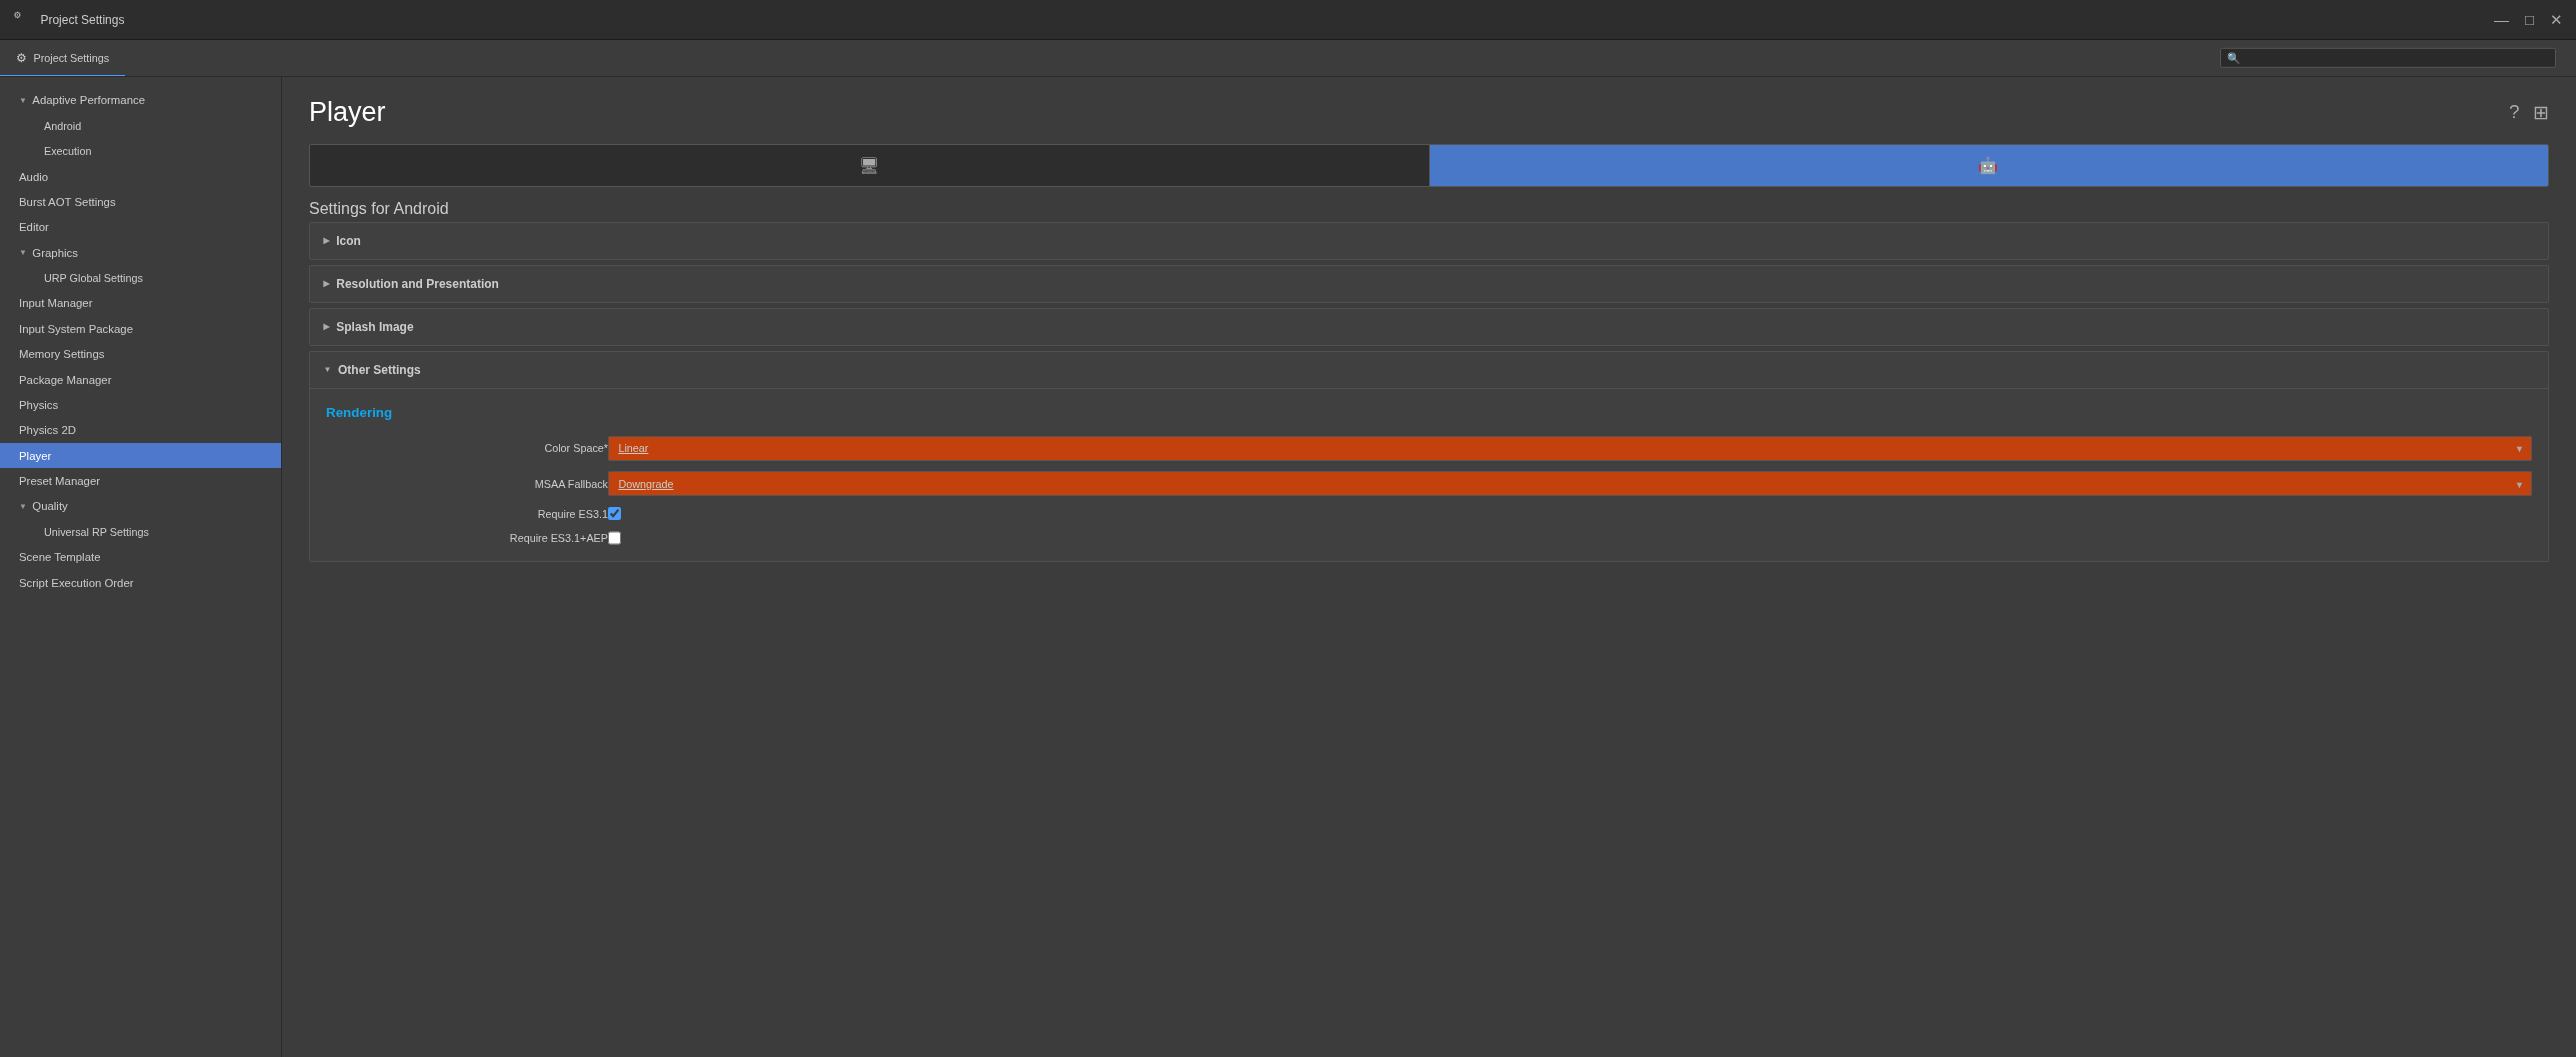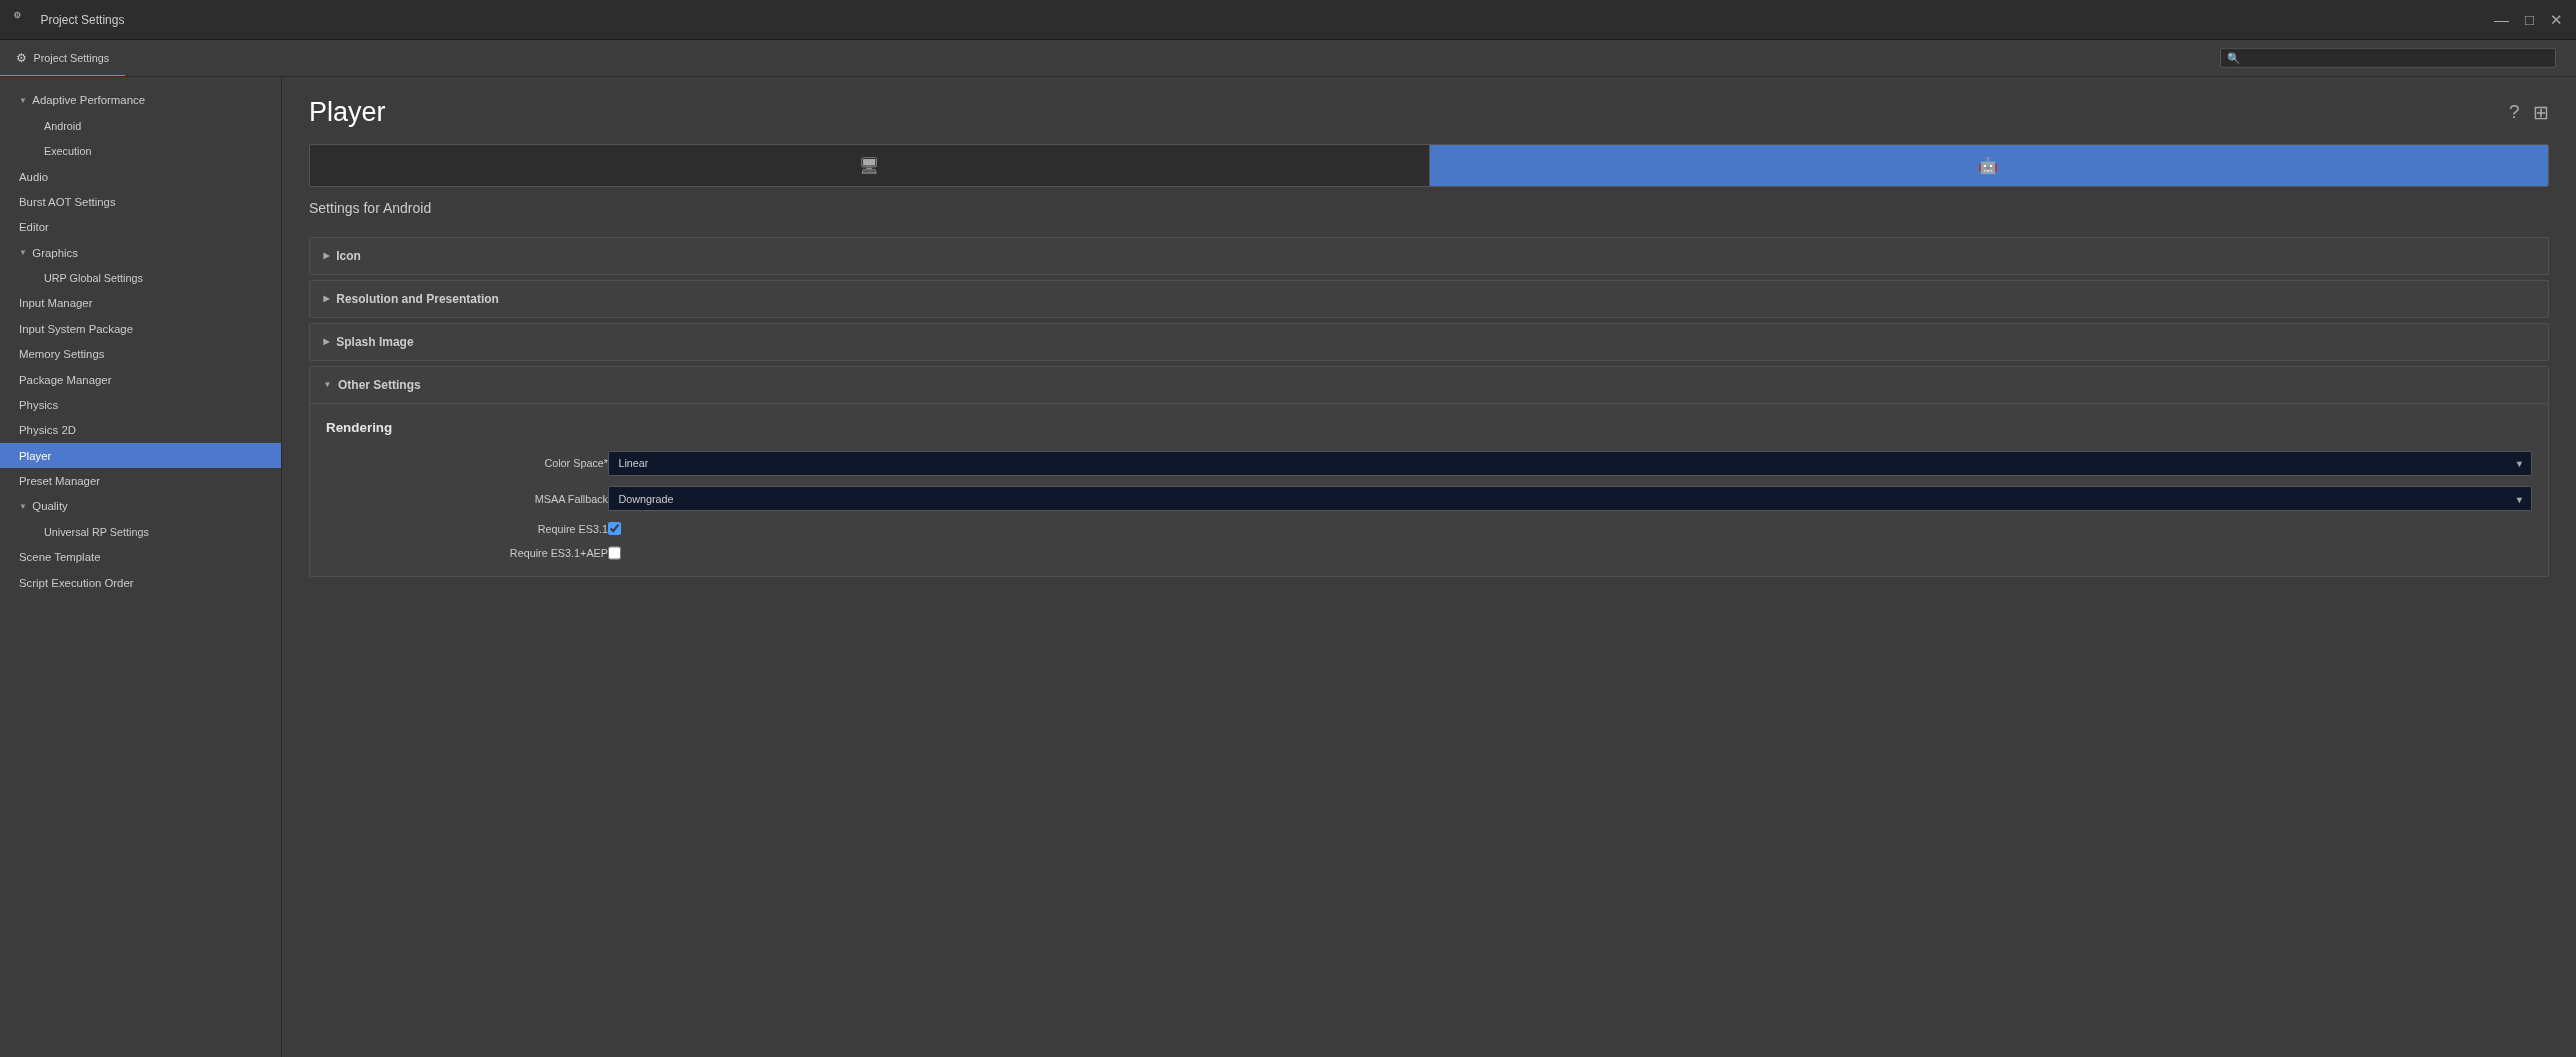--- a/index.html
+++ b/index.html
@@ -183,22 +183,22 @@
       border-right: 0.7px solid #555555;
     }
     .platform-tab:last-child { border-right: none; }
     .platform-tab.active {
       background: #4a78c8;
       color: #ffffff;
     }
 
     .settings-label {
       color: #cccccc;
-      font-size: 14px;
-      margin-bottom: 21px;
+      font-size: 16px;
+      margin-bottom: 4px;
     }
 
     
     .section {
       background: #404040;
       border: 0.7px solid #505050;
       border-radius: 1.3px;
       margin-bottom: 5.4px;
     }
     .section-header {
@@ -216,21 +216,21 @@
       color: #aaaaaa;
     }
     .section-content {
       padding: 10.8px 16px;
       border-top: 0.7px solid #505050;
     }
 
     .subsection-title {
       font-size: 13.4px;
       font-weight: 700;
-      color: #e5e5e5;
+      color: #0ea5e9;
       margin-bottom: 10.8px;
       margin-top: 5.4px;
     }
 
     .field-row {
       display: flex;
       align-items: center;
       padding: 5.4px 0;
     }
     .field-label {
@@ -245,29 +245,30 @@
       cursor: pointer;
     }
     .field-value {
       flex: 1;
     }
     .dropdown-wrapper {
       position: relative;
     }
     .dropdown-wrapper select {
       width: 100%;
-      background: #0f172a;
+      background: #c2410c;
       border: 0.7px solid #555555;
       color: #cccccc;
       padding: 5.4px 9.4px;
       font-size: 10.8px;
       border-radius: 1.3px;
       appearance: none;
       cursor: pointer;
       outline: none;
+      text-decoration: underline;
     }
     .dropdown-arrow {
       position: absolute;
       right: 8px;
       top: 50%;
       transform: translateY(-50%);
       pointer-events: none;
       color: #aaaaaa;
       font-size: 9.4px;
     }

